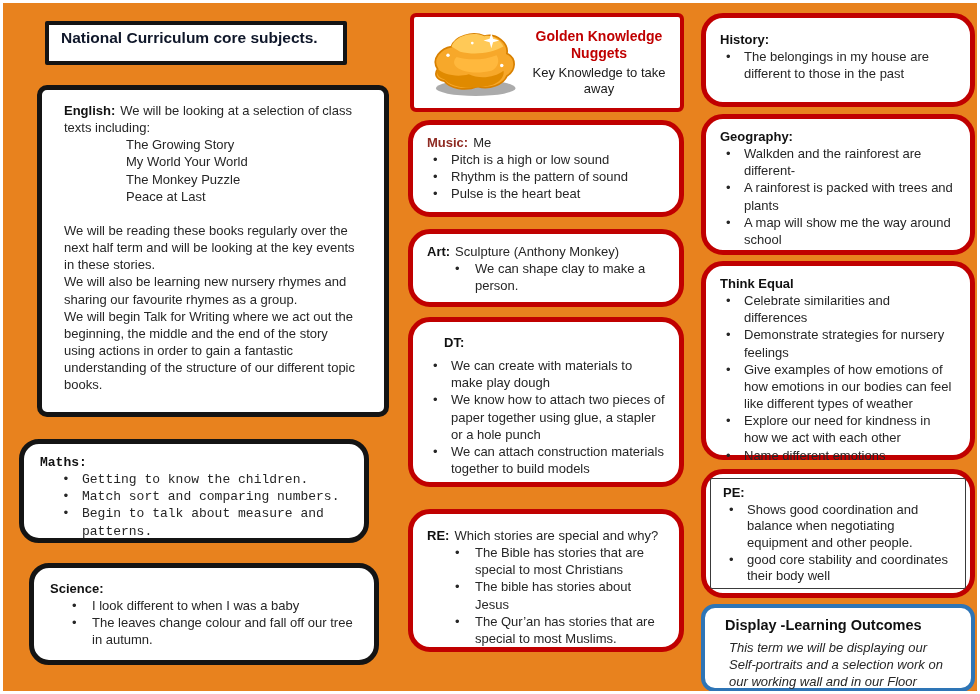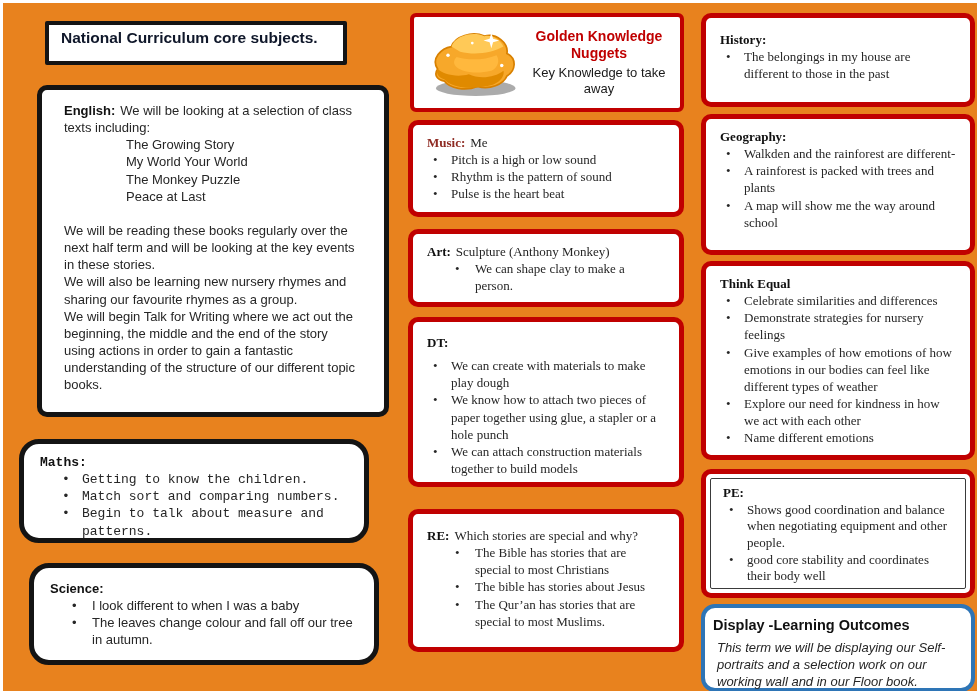--- a/index.html
+++ b/index.html
@@ -3,29 +3,29 @@
 <meta charset="utf-8">
 <style>
   html,body { margin:0; padding:0; background:#f0f0f0; }
   .page {
     position:relative; width:980px; height:694px; box-sizing:border-box;
     background:#E8821E; border:3px solid #ffffff; overflow:hidden;
     font-family:"Liberation Sans", sans-serif; color:#262626; font-size:13px; line-height:1.32;
   }
   .box { position:absolute; background:#ffffff; box-sizing:border-box; }
   .bk  { border:5px solid #141414; border-radius:10px; padding:10px 16px; }
-  .rd  { border:5px solid #C00000; border-radius:10px; padding:9px 14px;font-family:Liberation Serif, serif; }
+  .rd  { border:5px solid #C00000; border-radius:22px; padding:9px 14px; }
   .title-box { border:4px solid #141414; border-radius:2px; padding:3px 12px;
                font-weight:bold; font-size:15.5px; color:#0f172a; }
   .nug-box { border:4px solid #C00000; border-radius:6px; padding:4px 8px;
              display:flex; align-items:center; }
-  .blue-box { border:4px solid #2E75B6; border-radius:14px; padding:8px 8px; }
+  .blue-box { border:4px solid #2E75B6; border-radius:14px; padding:8px 20px; }
   .h  { font-weight:bold; color:#111; margin-right:5px; }
   .line { margin:0; }
-  .gap { margin-bottom:6px; }
+  .gap { margin-bottom:6px;margin-left:17px; }
   .music-h { color:#8E2A22; }
   ul { list-style:none; margin:0; padding:0; }
   li { position:relative; margin:0; }
   .tight li  { padding-left:24px; }
   .tight li::before  { content:"\2022"; position:absolute; left:6px; }
   .mid li    { padding-left:48px; }
   .mid li::before    { content:"\2022"; position:absolute; left:28px; }
   .wide li   { padding-left:42px; }
   .wide li::before   { content:"\2022"; position:absolute; left:22px; }
   .books li  { padding-left:62px; }

